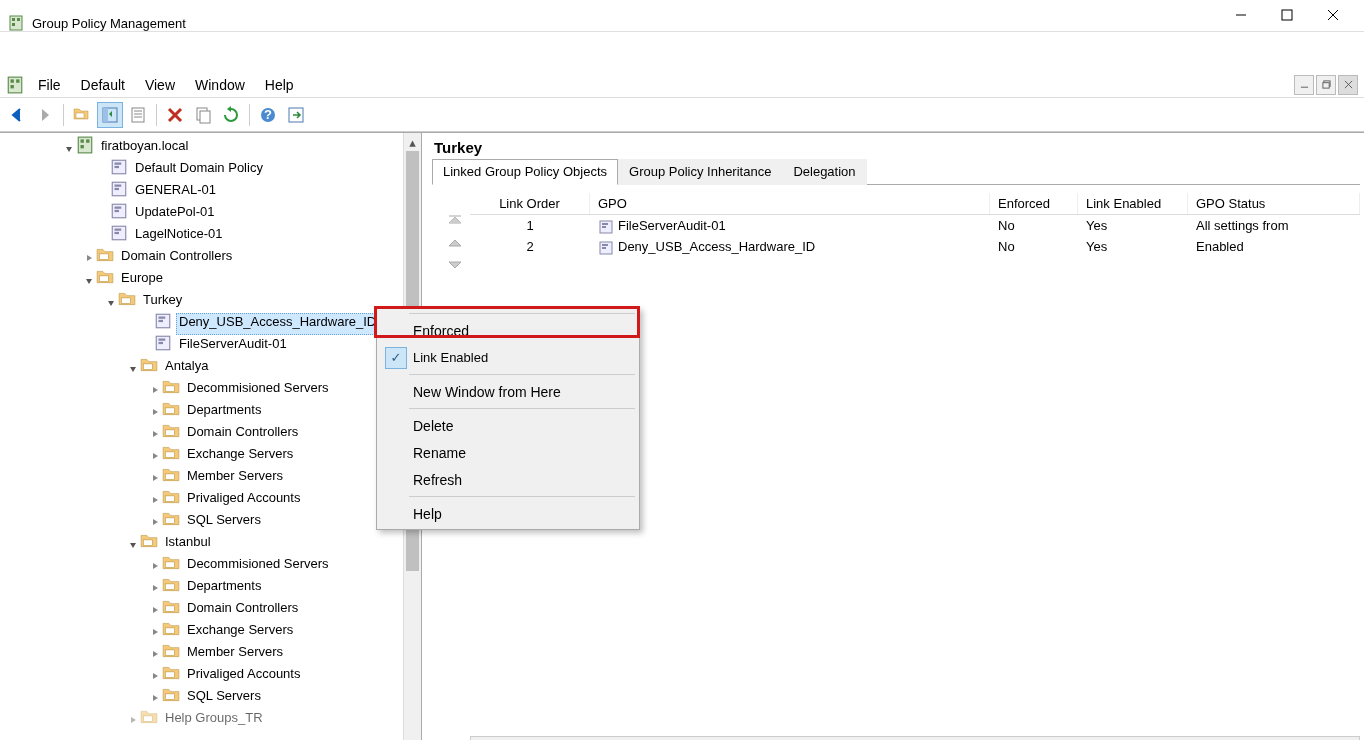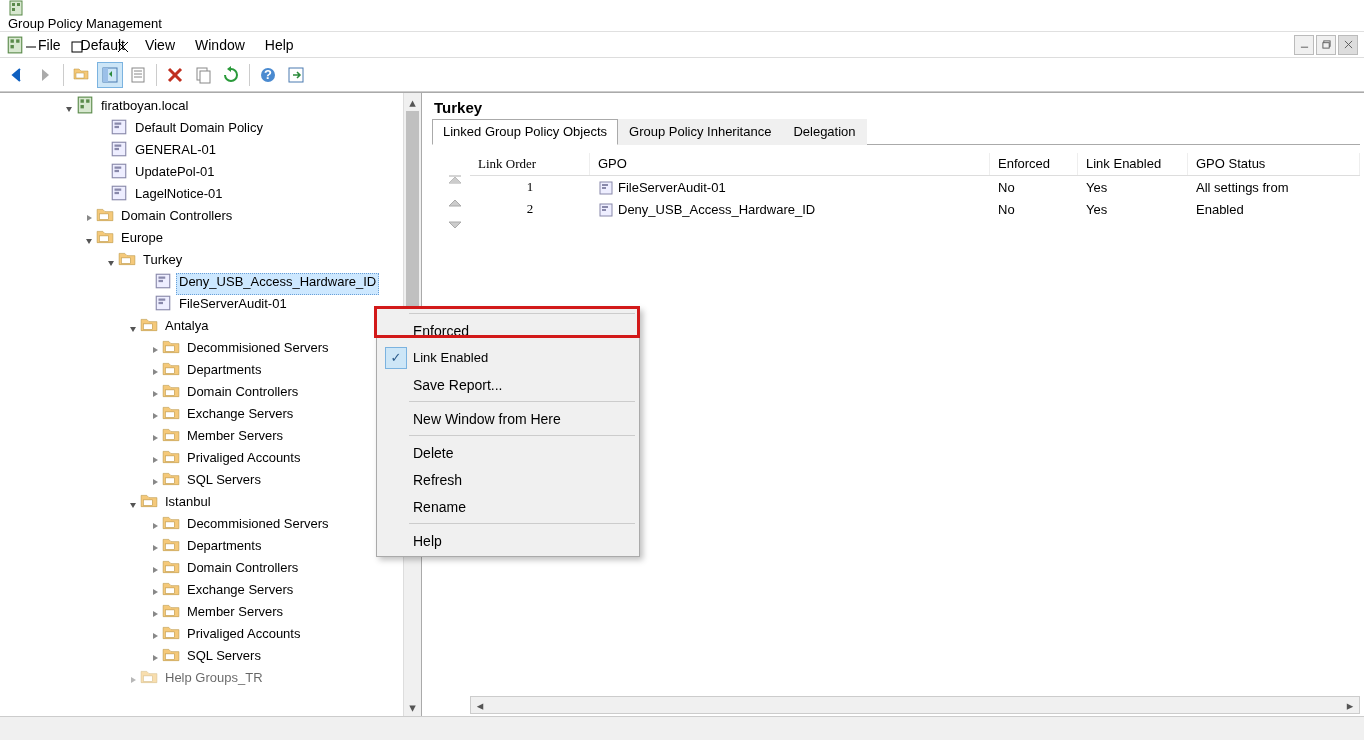--- a/index.html
+++ b/index.html
@@ -1,27 +1,27 @@
 <!DOCTYPE html>
 <html><head>
 <meta charset="utf-8">
 <style>
 * { box-sizing: border-box; margin: 0; padding: 0; font-family: "Segoe UI", Tahoma, sans-serif; font-size: 13px; }
 body { background: #fff; width: 1364px; height: 740px; overflow: hidden; position: relative; }
 
 
-.titlebar { height: 32px; display: flex; align-items: flex-start; padding: 0 8px 0 8px; border-bottom: 1px solid #e0e0e0; flex-direction: column; }
+.titlebar { height: 32px; display: flex; align-items: flex-end; padding: 0 8px 0 8px; border-bottom: 1px solid #e0e0e0; }
 .titlebar .app-icon { width: 16px; height: 16px; margin-right: 8px; }
 .titlebar .title { flex: 1; font-size: 13px; }
 .win-controls { display: flex; }
 .win-btn { width: 46px; height: 32px; display: flex; align-items: center; justify-content: center; }
 .win-btn svg { width: 12px; height: 12px; }
 
 
-.menubar { height: 26px; display: flex; align-items: center; padding: 0 4px; border-bottom: 1px solid #ddd; }
+.menubar { height: 26px; display: flex; align-items: center; padding: 0 4px; border-bottom: 1px solid #ddd; margin-top: 40px; }
 .menubar .menu-icon { width: 18px; height: 18px; margin: 0 4px 0 2px; }
 .menubar .menu-item { padding: 2px 10px; font-size: 14px; }
 .mdi-controls { margin-left: auto; display: flex; gap: 2px; padding-right: 2px;}
 .mdi-btn { width: 20px; height: 20px; border: 1px solid #bbb; display:flex; align-items:center; justify-content:center; background:#f0f0f0;}
 .mdi-btn.close { background:#ddd;}
 .mdi-btn svg { width:9px; height:9px;}
 
 
 .toolbar { height: 34px; display: flex; align-items: center; padding: 0 4px; border-bottom: 1px solid #ccc; gap:2px;}
 .tb-btn { width: 26px; height: 26px; display: flex; align-items: center; justify-content: center; border:1px solid transparent;}
@@ -53,21 +53,21 @@
 .order-btn svg { width:16px; height:12px;}
 
 .grid-wrap { flex:1; overflow:hidden; display:flex; flex-direction:column;}
 .grid-header { display:flex; border-bottom:1px solid #ddd;}
 .grid-header .col { padding: 3px 8px; font-size:13px; border-right:1px solid #eee;}
 .grid-body { flex:1; overflow:auto;}
 .grid-row { display:flex; padding:2px 0;}
 .grid-row .cell { padding: 1px 8px; font-size:13px; display:flex; align-items:center;}
 .cell .gpo-icon { width:16px; height:14px; margin-right:4px;}
 
-.col-order { width:120px; justify-content:center;font-family:Liberation Serif, serif;}
+.col-order { width:120px; text-align:center; justify-content:center;}
 .col-gpo { width:400px;}
 .col-enf { width:88px;}
 .col-link { width:110px;}
 .col-stat { flex:1;}
 
 .hscroll { height:18px; border:1px solid #ccc; background:#f0f0f0; display:flex; align-items:center; margin-top:auto;}
 .hscroll .arrow { width:18px; height:16px; display:flex; align-items:center; justify-content:center; color:#555;}
 .hscroll .track { flex:1;}
 
 
@@ -684,23 +684,22 @@
 
 <div class="statusbar"></div>
 
 <div class="context-menu" style="left:376px; top:307px;">
   <div class="ctx-sep"></div>
   <div class="ctx-item">Enforced</div>
   <div class="ctx-item">
       <span class="check">✓</span>
       <span>Link Enabled</span>
     </div>
-  <div class="ctx-item">Save Report...</div>
   <div class="ctx-sep"></div>
   <div class="ctx-item">New Window from Here</div>
   <div class="ctx-sep"></div>
   <div class="ctx-item">Delete</div>
+  <div class="ctx-item">Rename</div>
   <div class="ctx-item">Refresh</div>
-  <div class="ctx-item">Rename</div>
   <div class="ctx-sep"></div>
   <div class="ctx-item">Help</div>
 </div>
 <div class="ctx-highlight" style="left:374px; top:306px; width:266px; height:32px;"></div>
 
 </body></html>

